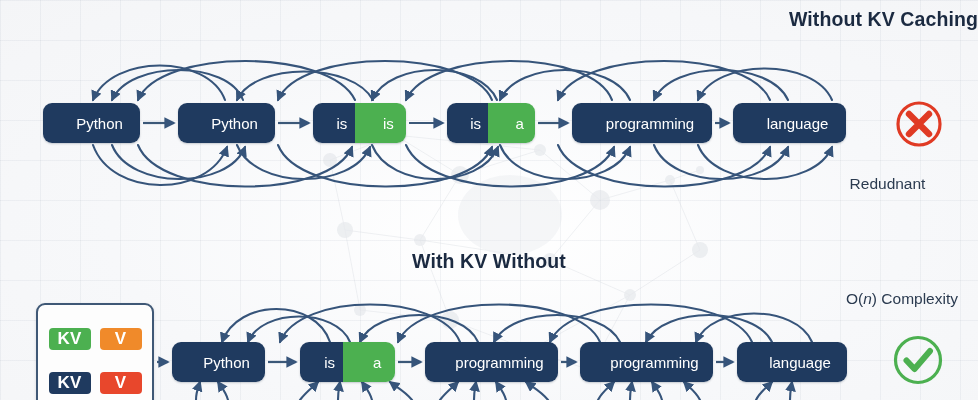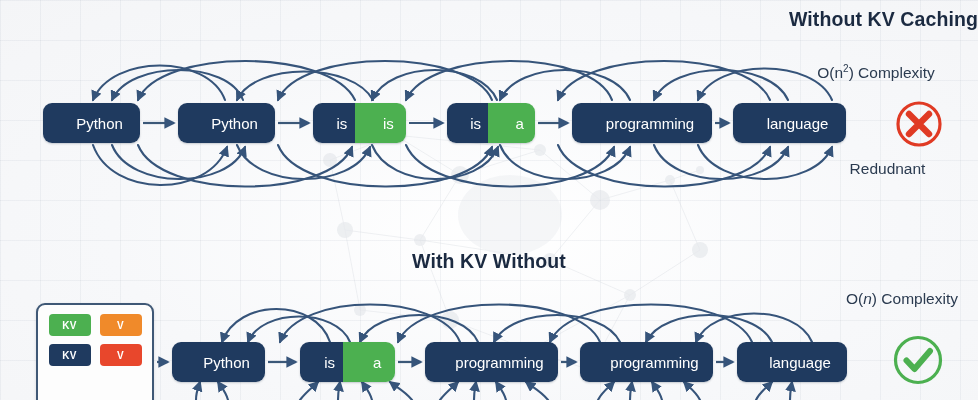--- a/index.html
+++ b/index.html
@@ -35,22 +35,22 @@
   .kvbox{
     position:absolute;left:36px;top:303px;width:118px;height:110px;
     background:#fdfdfd;border:2px solid #3f5876;border-radius:9px;
     box-shadow:0 1px 3px rgba(20,35,60,.14);
     box-sizing:border-box;
     padding-top:9px;
   }
   .kvtitle{text-align:center;font-size:13px;font-weight:700;color:#1b2a41;margin-bottom:9px;}
   .kvrow{display:flex;justify-content:center;gap:9px;margin-bottom:8px;}
   .chip{
-    width:42px;height:22px;border-radius:4px;color:#fff;font-size:10px;font-weight:700;
-    display:flex;align-items:center;justify-content:center;letter-spacing:.3px;
+    width:42px;height:22px;border-radius:4px;color:#fff;font-size:17px;font-weight:700;
+    display:flex;align-items:center;justify-content:center;letter-spacing:.3px;margin-top:14px;
   }
   .c-green{background:#4cb050;}
   .c-orange{background:#f08a2a;}
   .c-navy{background:#1f3a5f;}
   .c-red{background:#e8472c;}
   .note{
     position:absolute;color:#2b3b50;font-size:15.5px;line-height:21px;text-align:center;
   }
   .note .ital{font-style:italic;}
   .note sup{font-size:10px;vertical-align:super;}
@@ -183,30 +183,27 @@
     <div class="half navy" style="width:45%;">is</div>
     <div class="half green" style="width:55%;">a</div>
   </div>
   <div class="token single" style="left:572px;top:103px;width:140px;">
     <div class="half navy">programming</div>
   </div>
   <div class="token single" style="left:733px;top:103px;width:113px;">
     <div class="half navy">language</div>
   </div>
 
-  <div class="note" style="left:778px;top:58px;width:196px;">
-    <span>O(n</span><sup>2</sup><span>) Complexity</span>
-  </div>
 
   <svg class="badge" style="left:895px;top:100px;" width="48" height="48" viewBox="0 0 48 48">
     <circle cx="24" cy="24" r="21" fill="none" stroke="#e03a24" stroke-width="3.2"></circle>
     <path d="M14 14 L34 34 M34 14 L14 34" stroke="#e03a24" stroke-width="6.4" stroke-linecap="round"></path>
   </svg>
 
-  <div class="note" style="left:800px;top:158px;width:175px;">
+  <div class="note" style="left:800px;top:173px;width:175px;">
     <div>Redudnant</div>
   </div>
 
   <div class="titlewrap" style="top:250px;">
     <span class="title">With KV Without</span>
   </div>
 
   <div class="kvbox">
     <div class="kvrow">
       <div class="chip c-green">KV</div>

